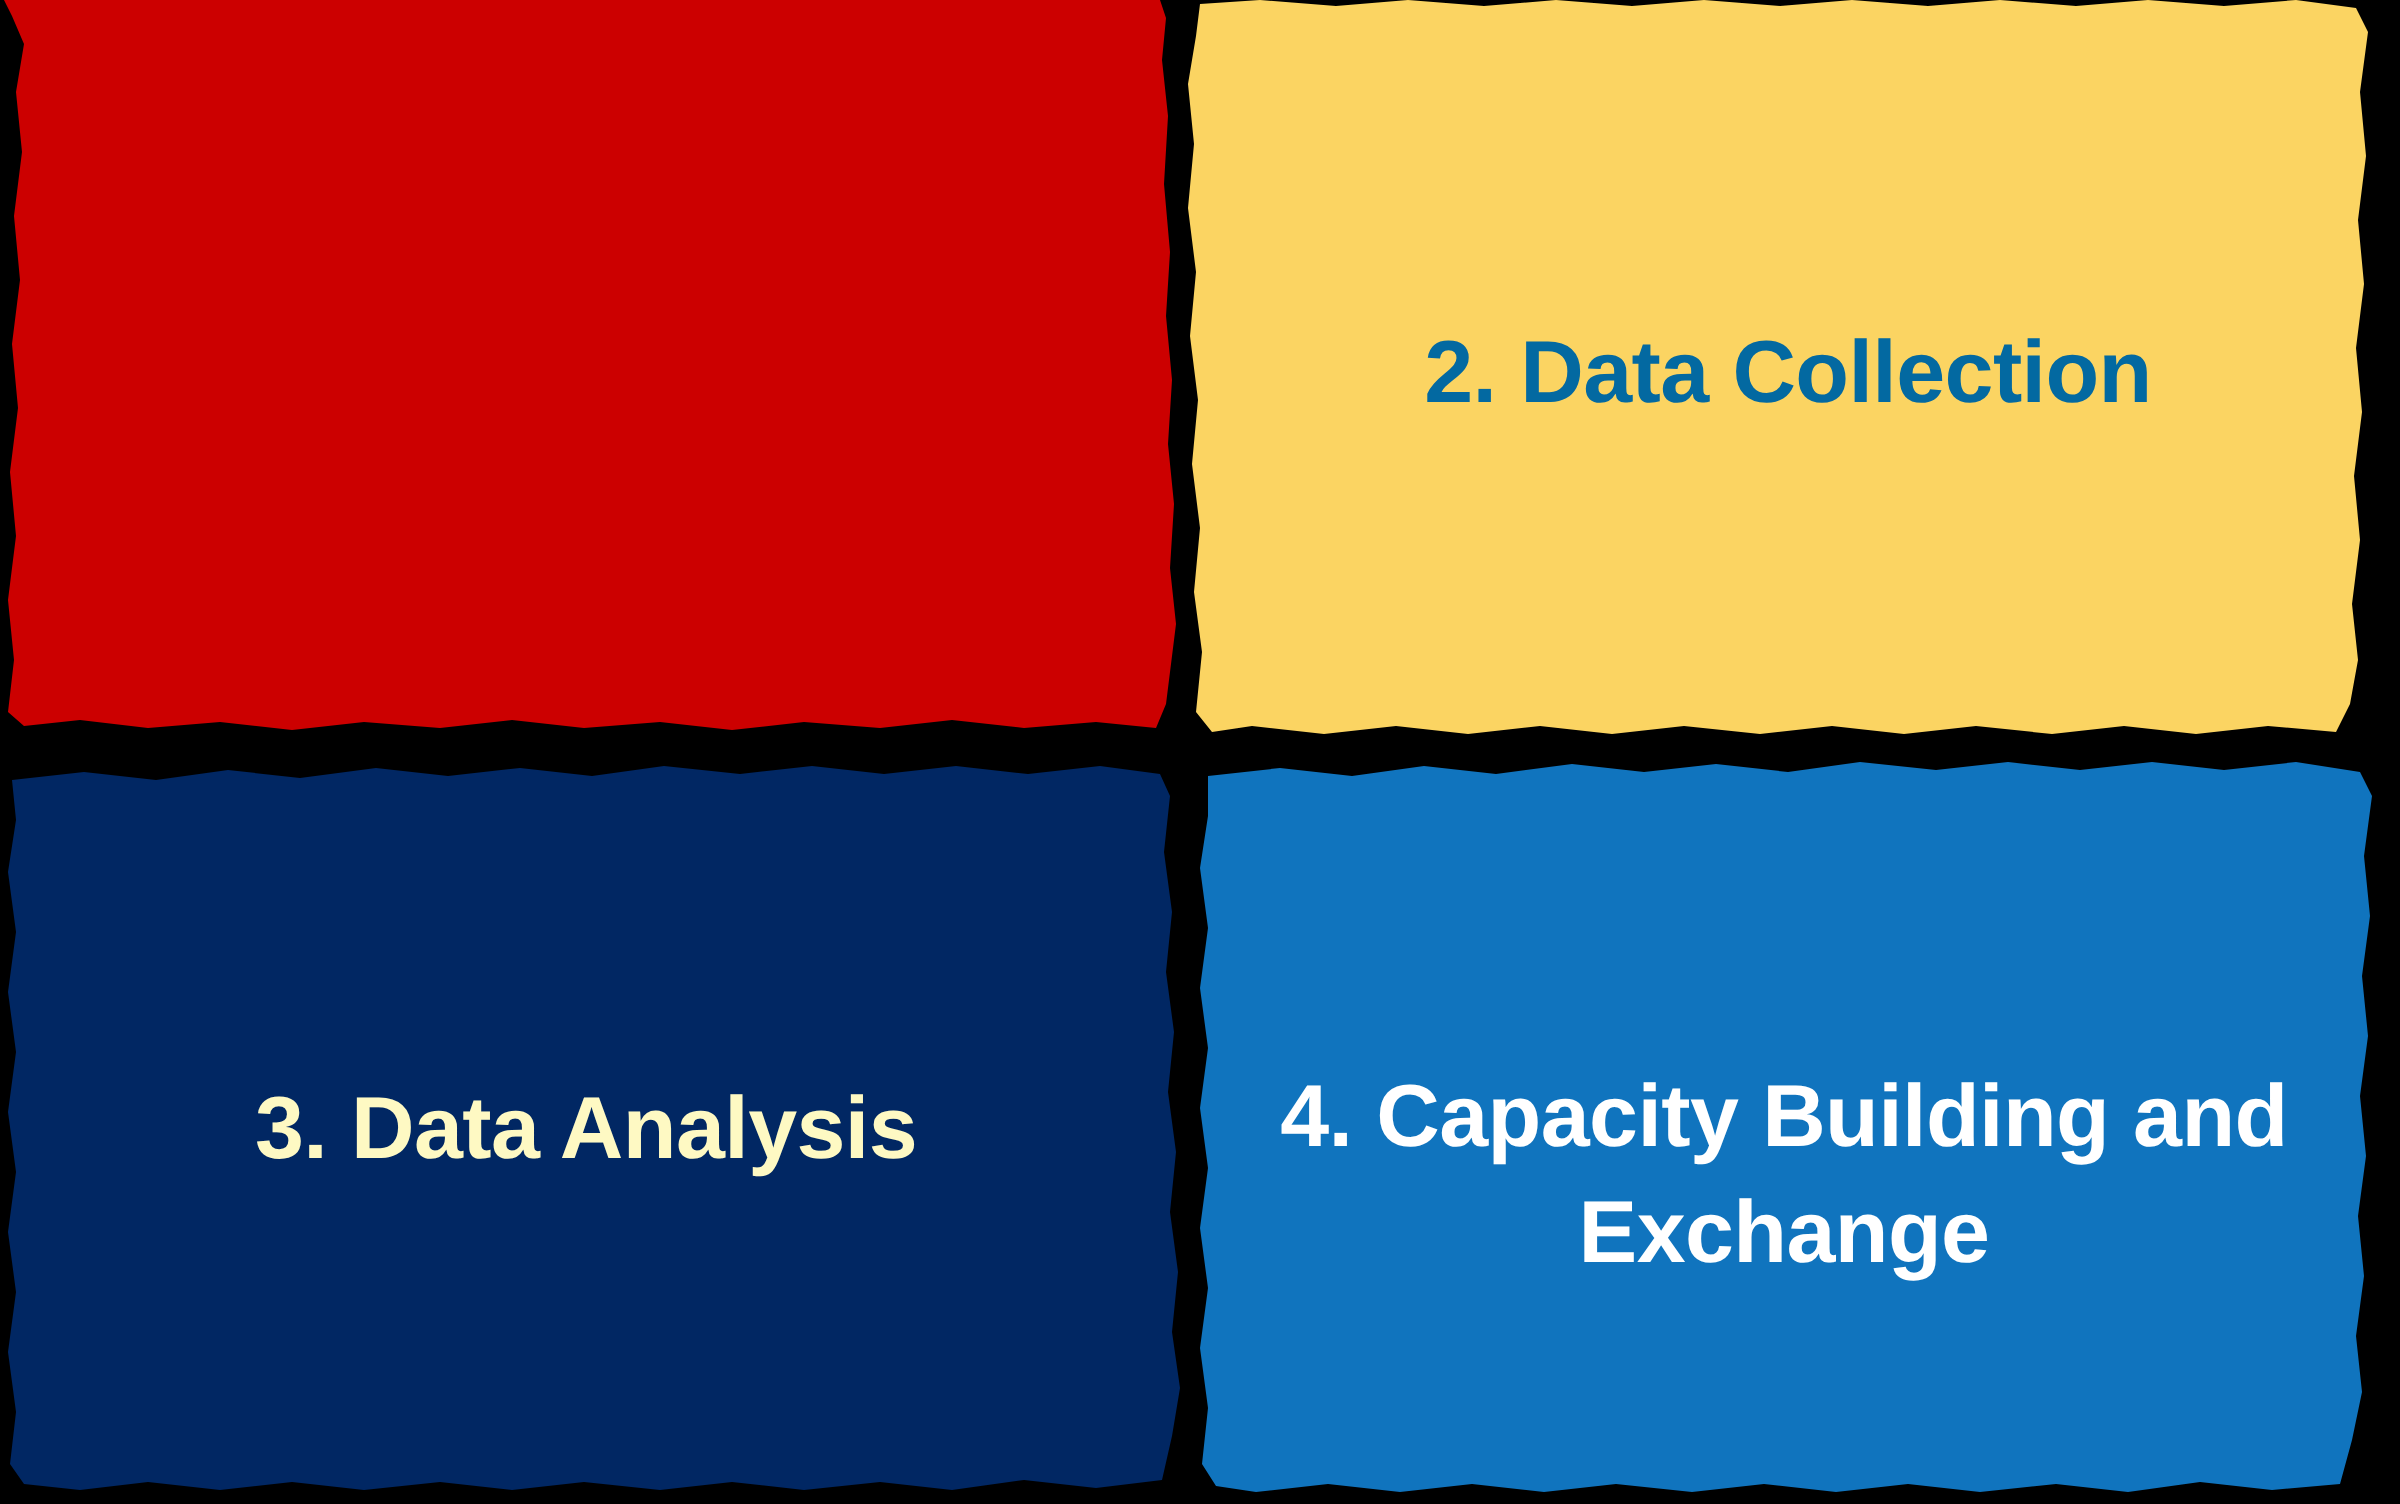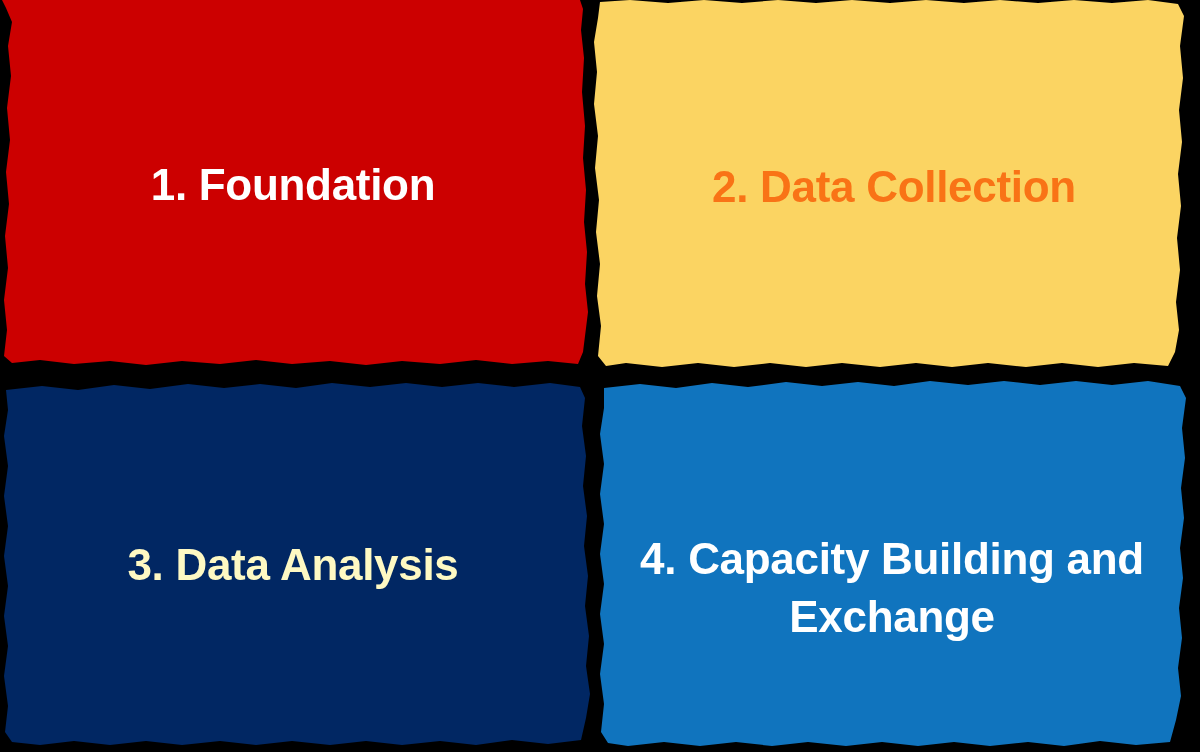--- a/index.html
+++ b/index.html
@@ -84,26 +84,23 @@
          L 858,382 L 894,386 L 930,381 L 968,385 L 1004,381 L 1040,385 L 1076,381
          L 1112,385 L 1148,381 L 1180,386 L 1186,398 L 1182,428 L 1185,458
          L 1181,488 L 1184,518 L 1180,548 L 1183,578 L 1179,608 L 1182,638
          L 1178,668 L 1181,696 L 1176,720 L 1170,742 L 1136,745 L 1100,741
          L 1064,746 L 1028,742 L 990,746 L 954,742 L 918,746 L 882,742 L 846,746
          L 808,742 L 772,746 L 736,742 L 700,746 L 664,742 L 628,746 L 608,743
          L 601,732 L 604,704 L 600,674 L 604,644 L 600,614 L 604,584 L 600,554
          L 604,524 L 600,494 L 604,464 L 600,434 L 604,408 Z"></path>
   </svg>
 
-  <div class="quad-label" id="label-1">
-    <span style="color: rgb(255, 255, 255);">1. Foundation</span>
-  </div>
 
   <div class="quad-label" id="label-2">
-    <span style="color: #f97316;">2. Data Collection</span>
+    <span style="color: #0369a1;">2. Data Collection</span>
   </div>
 
   <div class="quad-label" id="label-3">
     <span style="color: #fef9c3;">3. Data Analysis</span>
   </div>
 
   <div class="quad-label" id="label-4">
     <span style="color: rgb(255, 255, 255);">4. Capacity Building and Exchange</span>
   </div>
 

